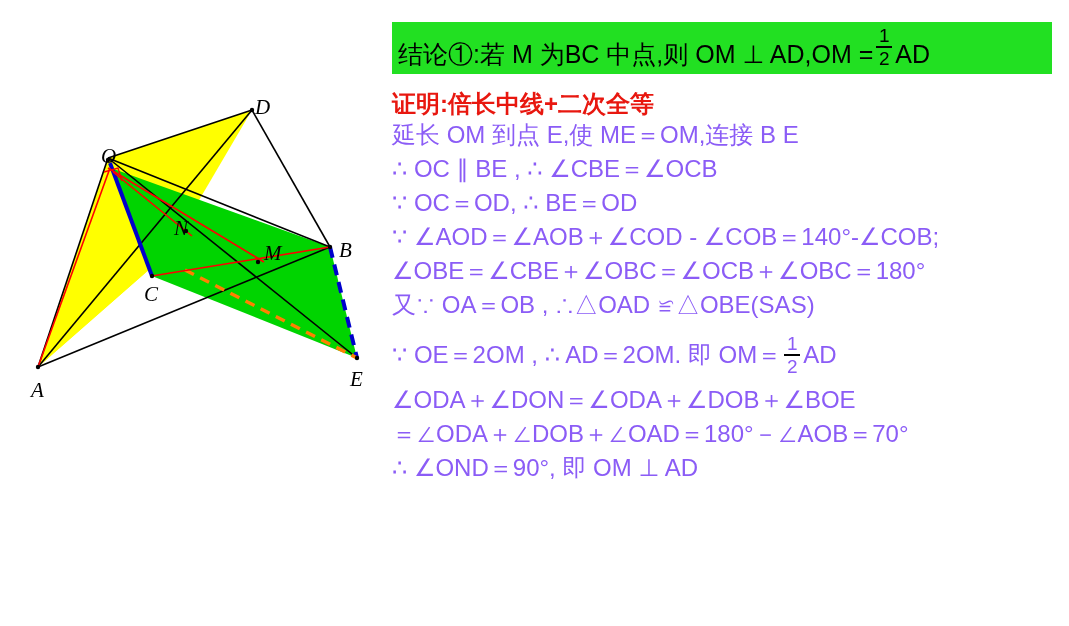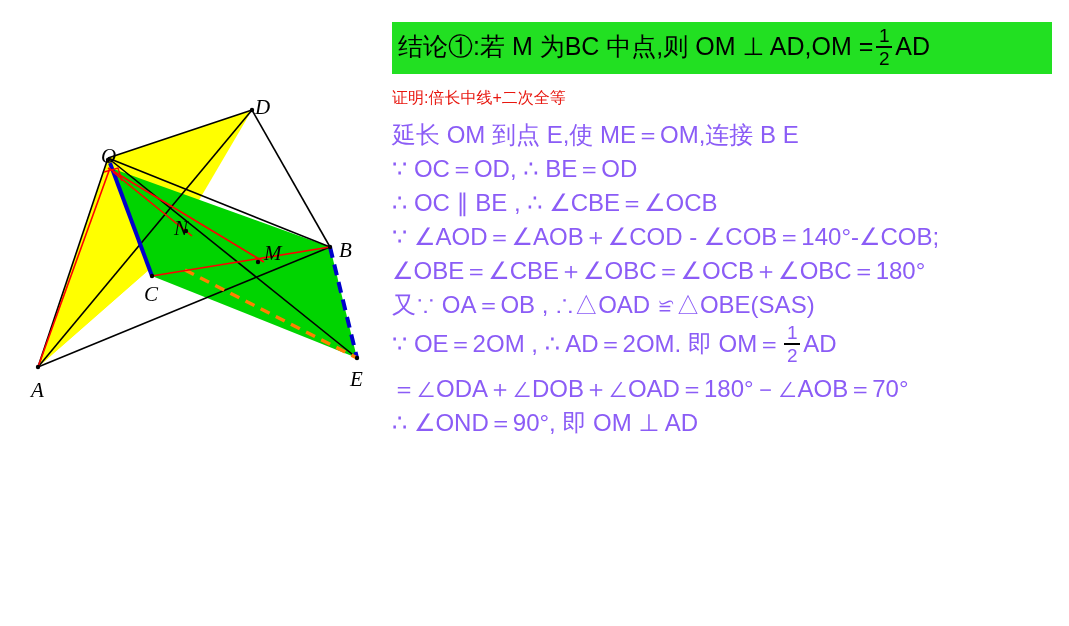--- a/index.html
+++ b/index.html
@@ -58,21 +58,21 @@
     background: #22e022;
     padding: 4px 6px 6px 6px;
     box-sizing: border-box;
   }
   .concl-line {
     font-size: 25px;
     color: #000000;
     line-height: 1.1;
     white-space: nowrap;
     display: flex;
-    align-items: center;
+    align-items: flex-end;
   }
   .frac {
     display: inline-flex;
     flex-direction: column;
     align-items: center;
     justify-content: center;
     vertical-align: middle;
     margin: 0 3px;
     line-height: 1;
   }
@@ -88,42 +88,43 @@
     margin: 1px 0;
   }
   .frac .den {
     font-size: 19px;
     padding: 0 2px;
   }
   #proof-title {
     position: absolute;
     left: 2px;
     top: 88px;
-    font-size: 16px;
-    font-weight: normal;
+    font-size: 24px;
+    font-weight: bold;
     color: #e8170f;
     white-space: nowrap;
   }
   #proof-lines {
     position: absolute;
     left: 2px;
     top: 118px;
     width: 676px;
   }
   .pline {
     font-size: 24px;
     color: #8b5cf6;
     line-height: 1.42;
     white-space: nowrap;
     display: flex;
     align-items: center;
     height: 34px;
   }
   .pline.tall {
     height: 44px;
+    margin-top: 11px;
   }
   .spacer-sm { height: 6px; }
 </style>
 </head>
 <body>
 
 <div id="page">
 
   <div id="figure-panel">
     <svg id="figure-svg" width="390" height="626" viewBox="0 0 390 626">
@@ -185,35 +186,36 @@
           <span class="den">2</span>
         </span>
         <span>AD</span>
       </div>
     </div>
 
     <div id="proof-title">证明:倍长中线+二次全等</div>
 
     <div id="proof-lines">
       <div class="pline">延长 OM 到点 E,使 ME＝OM,连接 B E</div>
+      <div class="pline">∴ OC ∥ BE , ∴ ∠CBE＝∠OCB</div>
       <div class="pline">∵ OC＝OD, ∴ BE＝OD</div>
-      <div class="pline">∴ OC ∥ BE , ∴ ∠CBE＝∠OCB</div>
       <div class="pline">∵ ∠AOD＝∠AOB＋∠COD - ∠COB＝140°-∠COB;</div>
       <div class="pline">∠OBE＝∠CBE＋∠OBC＝∠OCB＋∠OBC＝180°</div>
       <div class="pline">又∵ OA＝OB , ∴△OAD ≌△OBE(SAS)</div>
 
       <div class="pline tall">
         <span>∵ OE＝2OM , ∴ AD＝2OM. 即 OM＝</span>
         <span class="frac">
           <span class="num">1</span>
           <span class="bar"></span>
           <span class="den">2</span>
         </span>
         <span>AD</span>
       </div>
 
       <div class="spacer-sm"></div>
+      <div class="pline">∠ODA＋∠DON＝∠ODA＋∠DOB＋∠BOE</div>
       <div class="pline">＝∠ODA＋∠DOB＋∠OAD＝180°－∠AOB＝70°</div>
       <div class="pline">∴ ∠OND＝90°, 即 OM ⊥ AD</div>
     </div>
 
   </div>
 </div>
 
 </body></html>

